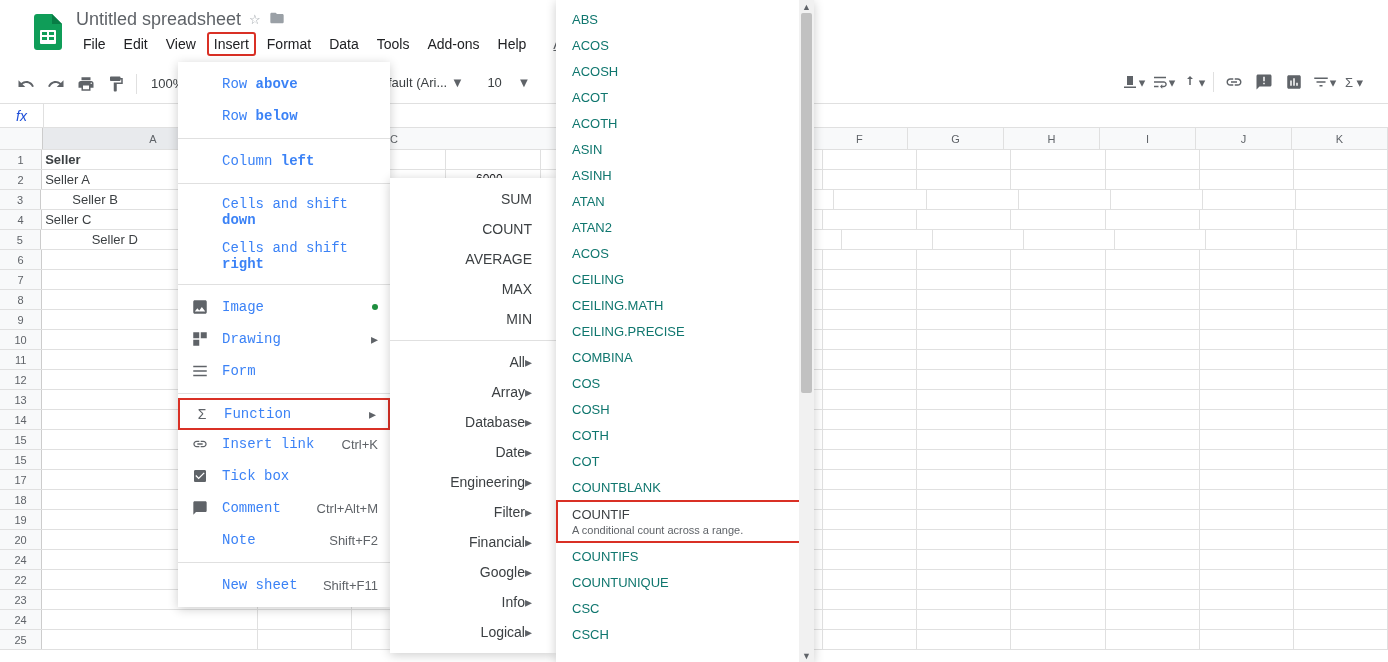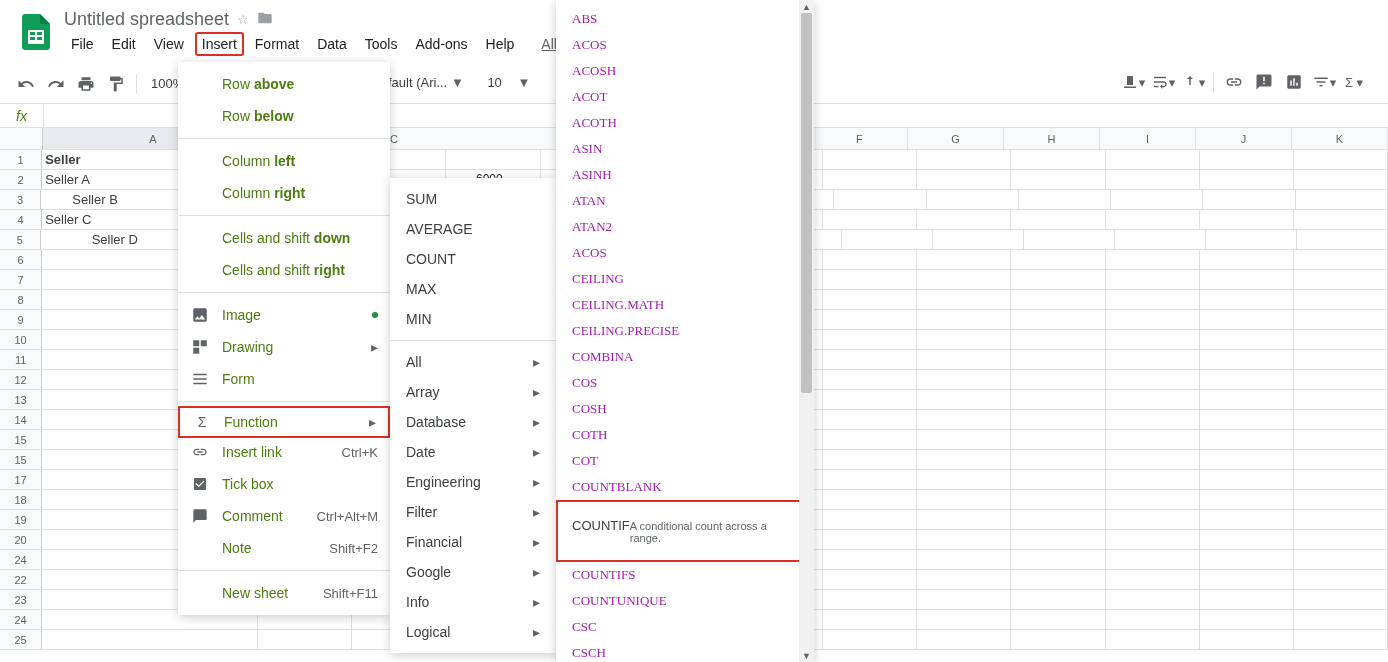--- a/index.html
+++ b/index.html
@@ -1,66 +1,66 @@
 <!DOCTYPE html>
 <html><head>
   <meta charset="utf-8">
   <style>
     * { margin: 0; padding: 0; box-sizing: border-box; }
     body { font-family: Arial, sans-serif; font-size: 13px; color: #3c4043; background: #fff; overflow: hidden; width: 1388px; height: 662px; position: relative; }
     
-    .header { display: flex; align-items: center; padding: 8px 16px; height: 64px; }
+    .header { display: flex; align-items: center; padding: 8px 28px; height: 64px; }
     .logo { width: 40px; height: 40px; display: flex; align-items: center; justify-content: center; margin-right: 8px; }
     .logo svg { width: 28px; height: 36px; }
     .title-area { display: flex; flex-direction: column; flex: 1; }
     .title-row { display: flex; align-items: center; gap: 8px; }
     .doc-title { font-size: 18px; color: #5f6368; font-weight: 400; }
     .star-icon, .folder-icon { color: #9aa0a6; cursor: pointer; }
     .menu-bar { display: flex; gap: 4px; margin-top: 2px; align-items: center; }
     .menu-item { padding: 4px 7px; color: #202124; cursor: pointer; font-size: 14px; border-radius: 3px; }
     .menu-item.highlighted { border: 2px solid #d93025; padding: 2px 5px; }
     .save-status { color: #5f6368; text-decoration: underline; margin-left: 16px; font-size: 14px; }
     
     .toolbar { display: flex; align-items: center; padding: 4px 12px; border-bottom: 1px solid #e0e0e0; height: 40px; gap: 2px; }
     .tb-btn { width: 28px; height: 28px; display: flex; align-items: center; justify-content: center; cursor: pointer; color: #5f6368; border-radius: 3px; }
     .tb-sep { width: 1px; height: 20px; background: #e0e0e0; margin: 0 4px; }
     .zoom { padding: 0 8px; font-size: 13px; color: #3c4043; }
     
     .fx-bar { display: flex; align-items: center; border-bottom: 1px solid #e0e0e0; height: 24px; }
-    .fx-label { width: 44px; text-align: center; font-style: italic; color: #4d7c0f; font-size: 14px; border-right: 1px solid #e0e0e0; height: 100%; display: flex; align-items: center; justify-content: center; }
+    .fx-label { width: 44px; text-align: center; font-style: italic; color: #1d4ed8; font-size: 14px; border-right: 1px solid #e0e0e0; height: 100%; display: flex; align-items: center; justify-content: center; }
     
     .sheet { position: relative; }
     .col-headers { display: flex; height: 22px; border-bottom: 1px solid #e0e0e0; }
     .corner { width: 44px; border-right: 1px solid #ccc; background: #f8f9fa; }
     .col-h { width: 98px; text-align: center; font-size: 11px; color: #5f6368; border-right: 1px solid #e0e0e0; background: #f8f9fa; display: flex; align-items: center; justify-content: center; }
     .col-h.active { background: #e8eaed; }
     .row { display: flex; height: 20px; border-bottom: 1px solid #e0e0e0; }
     .row-h { width: 44px; text-align: center; font-size: 11px; color: #5f6368; border-right: 1px solid #ccc; background: #f8f9fa; display: flex; align-items: center; justify-content: center; }
     .cell { width: 98px; border-right: 1px solid #e0e0e0; padding: 2px 3px; font-size: 13px; }
     
     .dropdown { position: absolute; background: #fff; box-shadow: 0 2px 10px rgba(0,0,0,0.2); z-index: 100; font-size: 14px; }
     
     .insert-menu { left: 178px; top: 62px; width: 212px; padding: 6px 0; }
     .menu-row { display: flex; align-items: center; padding: 6px 12px; cursor: pointer; min-height: 32px; }
     .menu-row .mi-icon { width: 20px; margin-right: 12px; color: #5f6368; display: flex; align-items: center; justify-content: center; }
-    .menu-row .mi-label { flex: 1; color: #4d7c0f; }
+    .menu-row .mi-label { flex: 1; color: #3b82f6; font-family: Liberation Mono, monospace; }
     .menu-row .mi-shortcut { color: #5f6368; font-size: 13px; }
     .menu-row .mi-arrow { color: #5f6368; }
     .menu-row .mi-dot { width: 6px; height: 6px; background: #1e8e3e; border-radius: 50%; }
     .menu-divider { height: 1px; background: #e0e0e0; margin: 6px 0; }
     .menu-row.highlighted-box { border: 2px solid #d93025; margin: -2px 0; }
     
     .function-menu { left: 390px; top: 178px; width: 166px; padding: 6px 0; }
-    .fn-row { display: flex; align-items: center; padding: 5px 16px; cursor: pointer; min-height: 30px; color: #3c4043; }
+    .fn-row { display: flex; align-items: center; padding: 5px 24px; cursor: pointer; min-height: 30px; color: #3c4043; text-align: right; }
     .fn-row .fn-label { flex: 1; }
     .fn-row .fn-arrow { color: #5f6368; }
     
     .all-menu { left: 556px; top: 0px; width: 258px; height: 662px; padding: 6px 0; overflow: hidden; }
-    .all-row { padding: 5px 16px; cursor: pointer; min-height: 26px; display: flex; align-items: center; color: #a21caf; font-size: 13px; font-family: Liberation Serif, serif; }
-    .countif-box { border: 2px solid #d93025; padding: 16px 14px; display: flex; flex-direction: row; align-items: flex-start; }
+    .all-row { padding: 5px 16px; cursor: pointer; min-height: 26px; display: flex; align-items: center; color: #0f766e; font-size: 13px; }
+    .countif-box { border: 2px solid #d93025; padding: 5px 14px; display: flex; flex-direction: column; align-items: flex-start; }
     .countif-box .fn-name { color: #3c4043; font-size: 13px; }
     .countif-box .fn-desc { color: #5f6368; font-size: 11px; margin-top: 2px; }
     
     .scrollbar { position: absolute; right: 0; top: 0; width: 15px; height: 662px; background: #f1f1f1; }
     .scroll-thumb { position: absolute; top: 13px; width: 11px; left: 2px; height: 380px; background: #c1c1c1; border-radius: 2px; }
     .scroll-arrow { position: absolute; width: 15px; height: 13px; display: flex; align-items: center; justify-content: center; color: #5f6368; font-size: 9px; }
     
     .toolbar-right { position: absolute; right: 20px; top: 68px; display: flex; gap: 2px; align-items: center; }
   </style>
 </head>
@@ -595,24 +595,20 @@
     </div>
   <div class="menu-row">
       <span class="mi-icon"></span>
       <span class="mi-label">Row <b>below</b></span>
     </div>
   <div class="menu-divider"></div>
   <div class="menu-row">
       <span class="mi-icon"></span>
       <span class="mi-label">Column <b>left</b></span>
     </div>
-  <div class="menu-row">
-      <span class="mi-icon"></span>
-      <span class="mi-label">Column <b>right</b></span>
-    </div>
   <div class="menu-divider"></div>
   <div class="menu-row">
       <span class="mi-icon"></span>
       <span class="mi-label">Cells and shift <b>down</b></span>
     </div>
   <div class="menu-row">
       <span class="mi-icon"></span>
       <span class="mi-label">Cells and shift <b>right</b></span>
     </div>
   <div class="menu-divider"></div>
@@ -685,24 +681,24 @@
       <span class="mi-label">New sheet</span>
       <span class="mi-shortcut">Shift+F11</span>
     </div>
 </div>
 
 <div class="dropdown function-menu">
   <div class="fn-row">
       <span class="fn-label">SUM</span>
     </div>
   <div class="fn-row">
+      <span class="fn-label">COUNT</span>
+    </div>
+  <div class="fn-row">
       <span class="fn-label">AVERAGE</span>
-    </div>
-  <div class="fn-row">
-      <span class="fn-label">COUNT</span>
     </div>
   <div class="fn-row">
       <span class="fn-label">MAX</span>
     </div>
   <div class="fn-row">
       <span class="fn-label">MIN</span>
     </div>
   <div class="menu-divider"></div>
   <div class="fn-row">
       <span class="fn-label">All</span>

